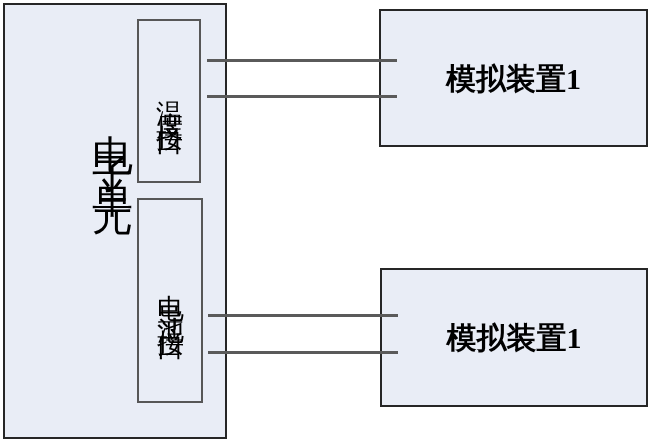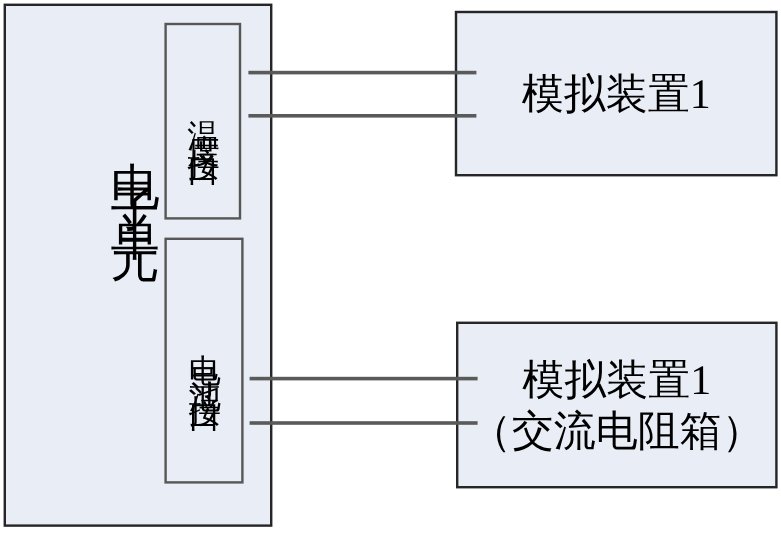--- a/index.html
+++ b/index.html
@@ -87,23 +87,24 @@
     width: 269px;
     height: 138px;
   }
   .ac-box {
     left: 380px;
     top: 268px;
     width: 268px;
     height: 139px;
   }
   .device-line {
-    font-size: 35px;
+    font-size: 30px;
     line-height: 43px;
     white-space: nowrap;
+    font-weight: bold;
   }
   
   .connector {
     position: absolute;
     height: 3px;
     background: #5a5a5a;
     z-index: 5;
   }
   .conn-temp-1 { left: 207px; top: 59px;  width: 190px; }
   .conn-temp-2 { left: 207px; top: 95px;  width: 190px; }
@@ -126,21 +127,20 @@
   <div class="box iface-box cond-box">
     <span class="iface-label">电导池接口</span>
   </div>
 
   <div class="box device-box dc-box">
     <div class="device-line">模拟装置1</div>
   </div>
 
   <div class="box device-box ac-box">
     <div class="device-line">模拟装置1</div>
-    <div class="device-line">（交流电阻箱）</div>
   </div>
 
   <div class="connector conn-temp-1"></div>
   <div class="connector conn-temp-2"></div>
 
   <div class="connector conn-cond-1"></div>
   <div class="connector conn-cond-2"></div>
 
 </div>
 

